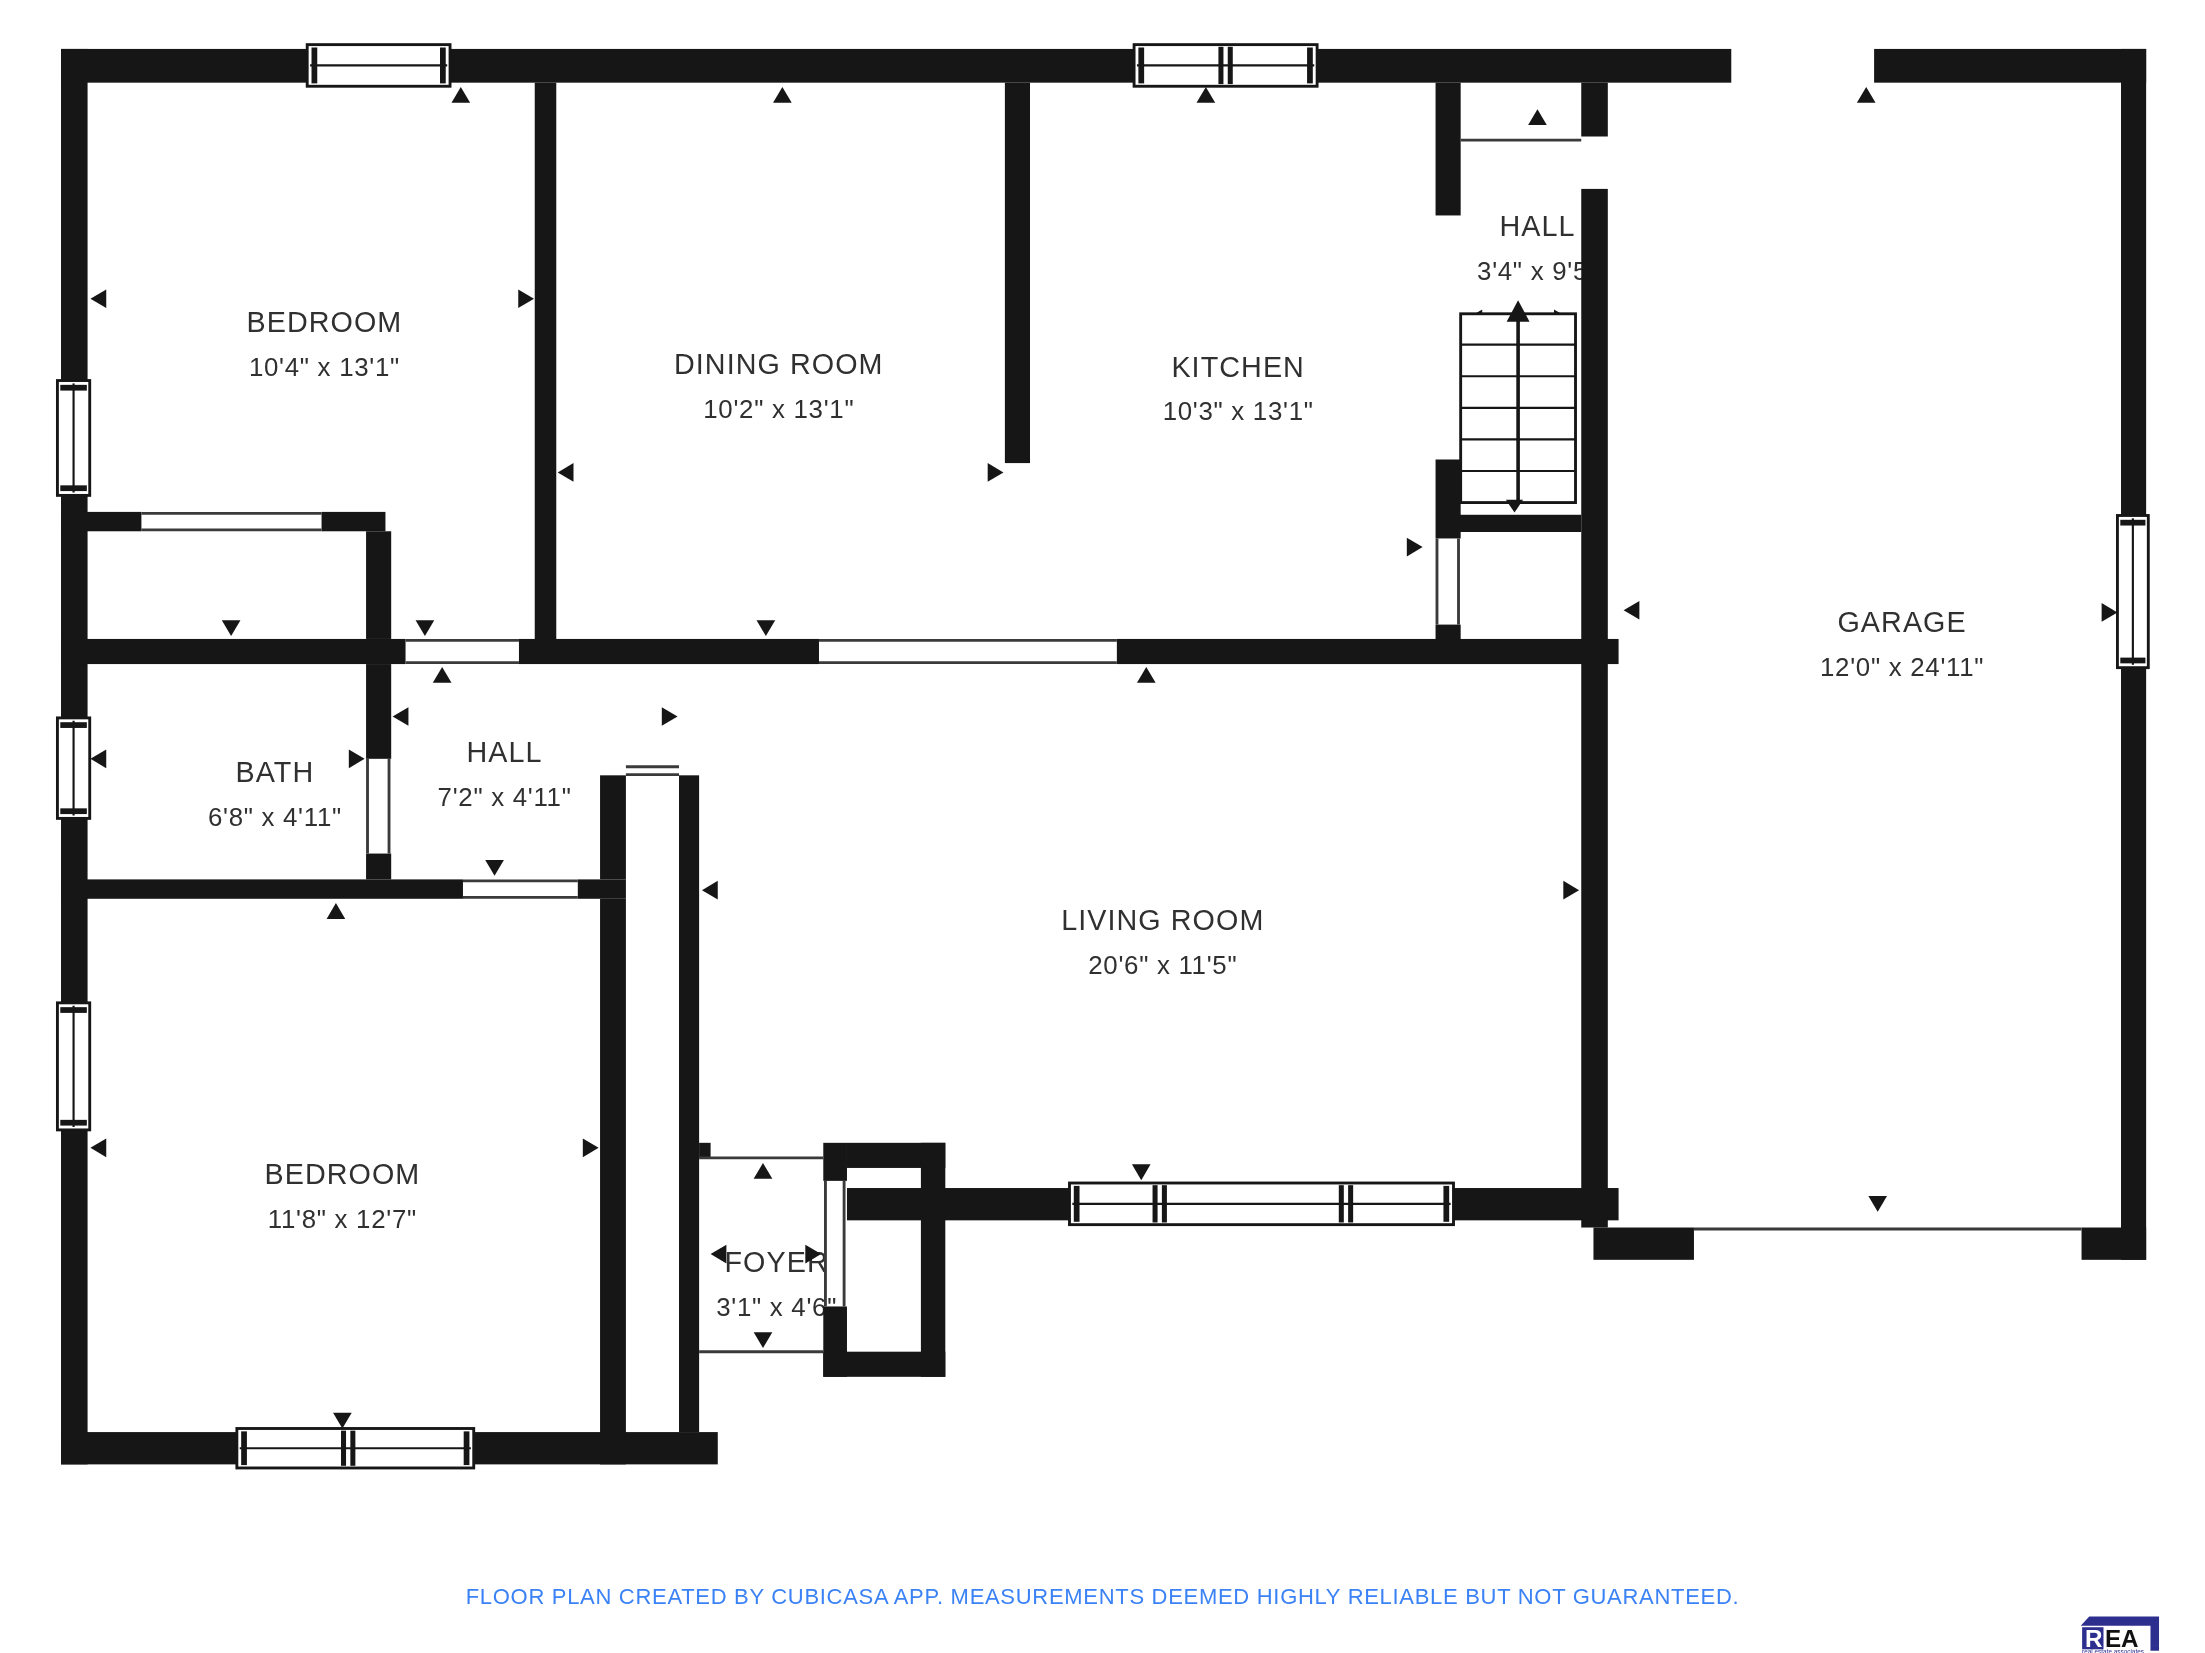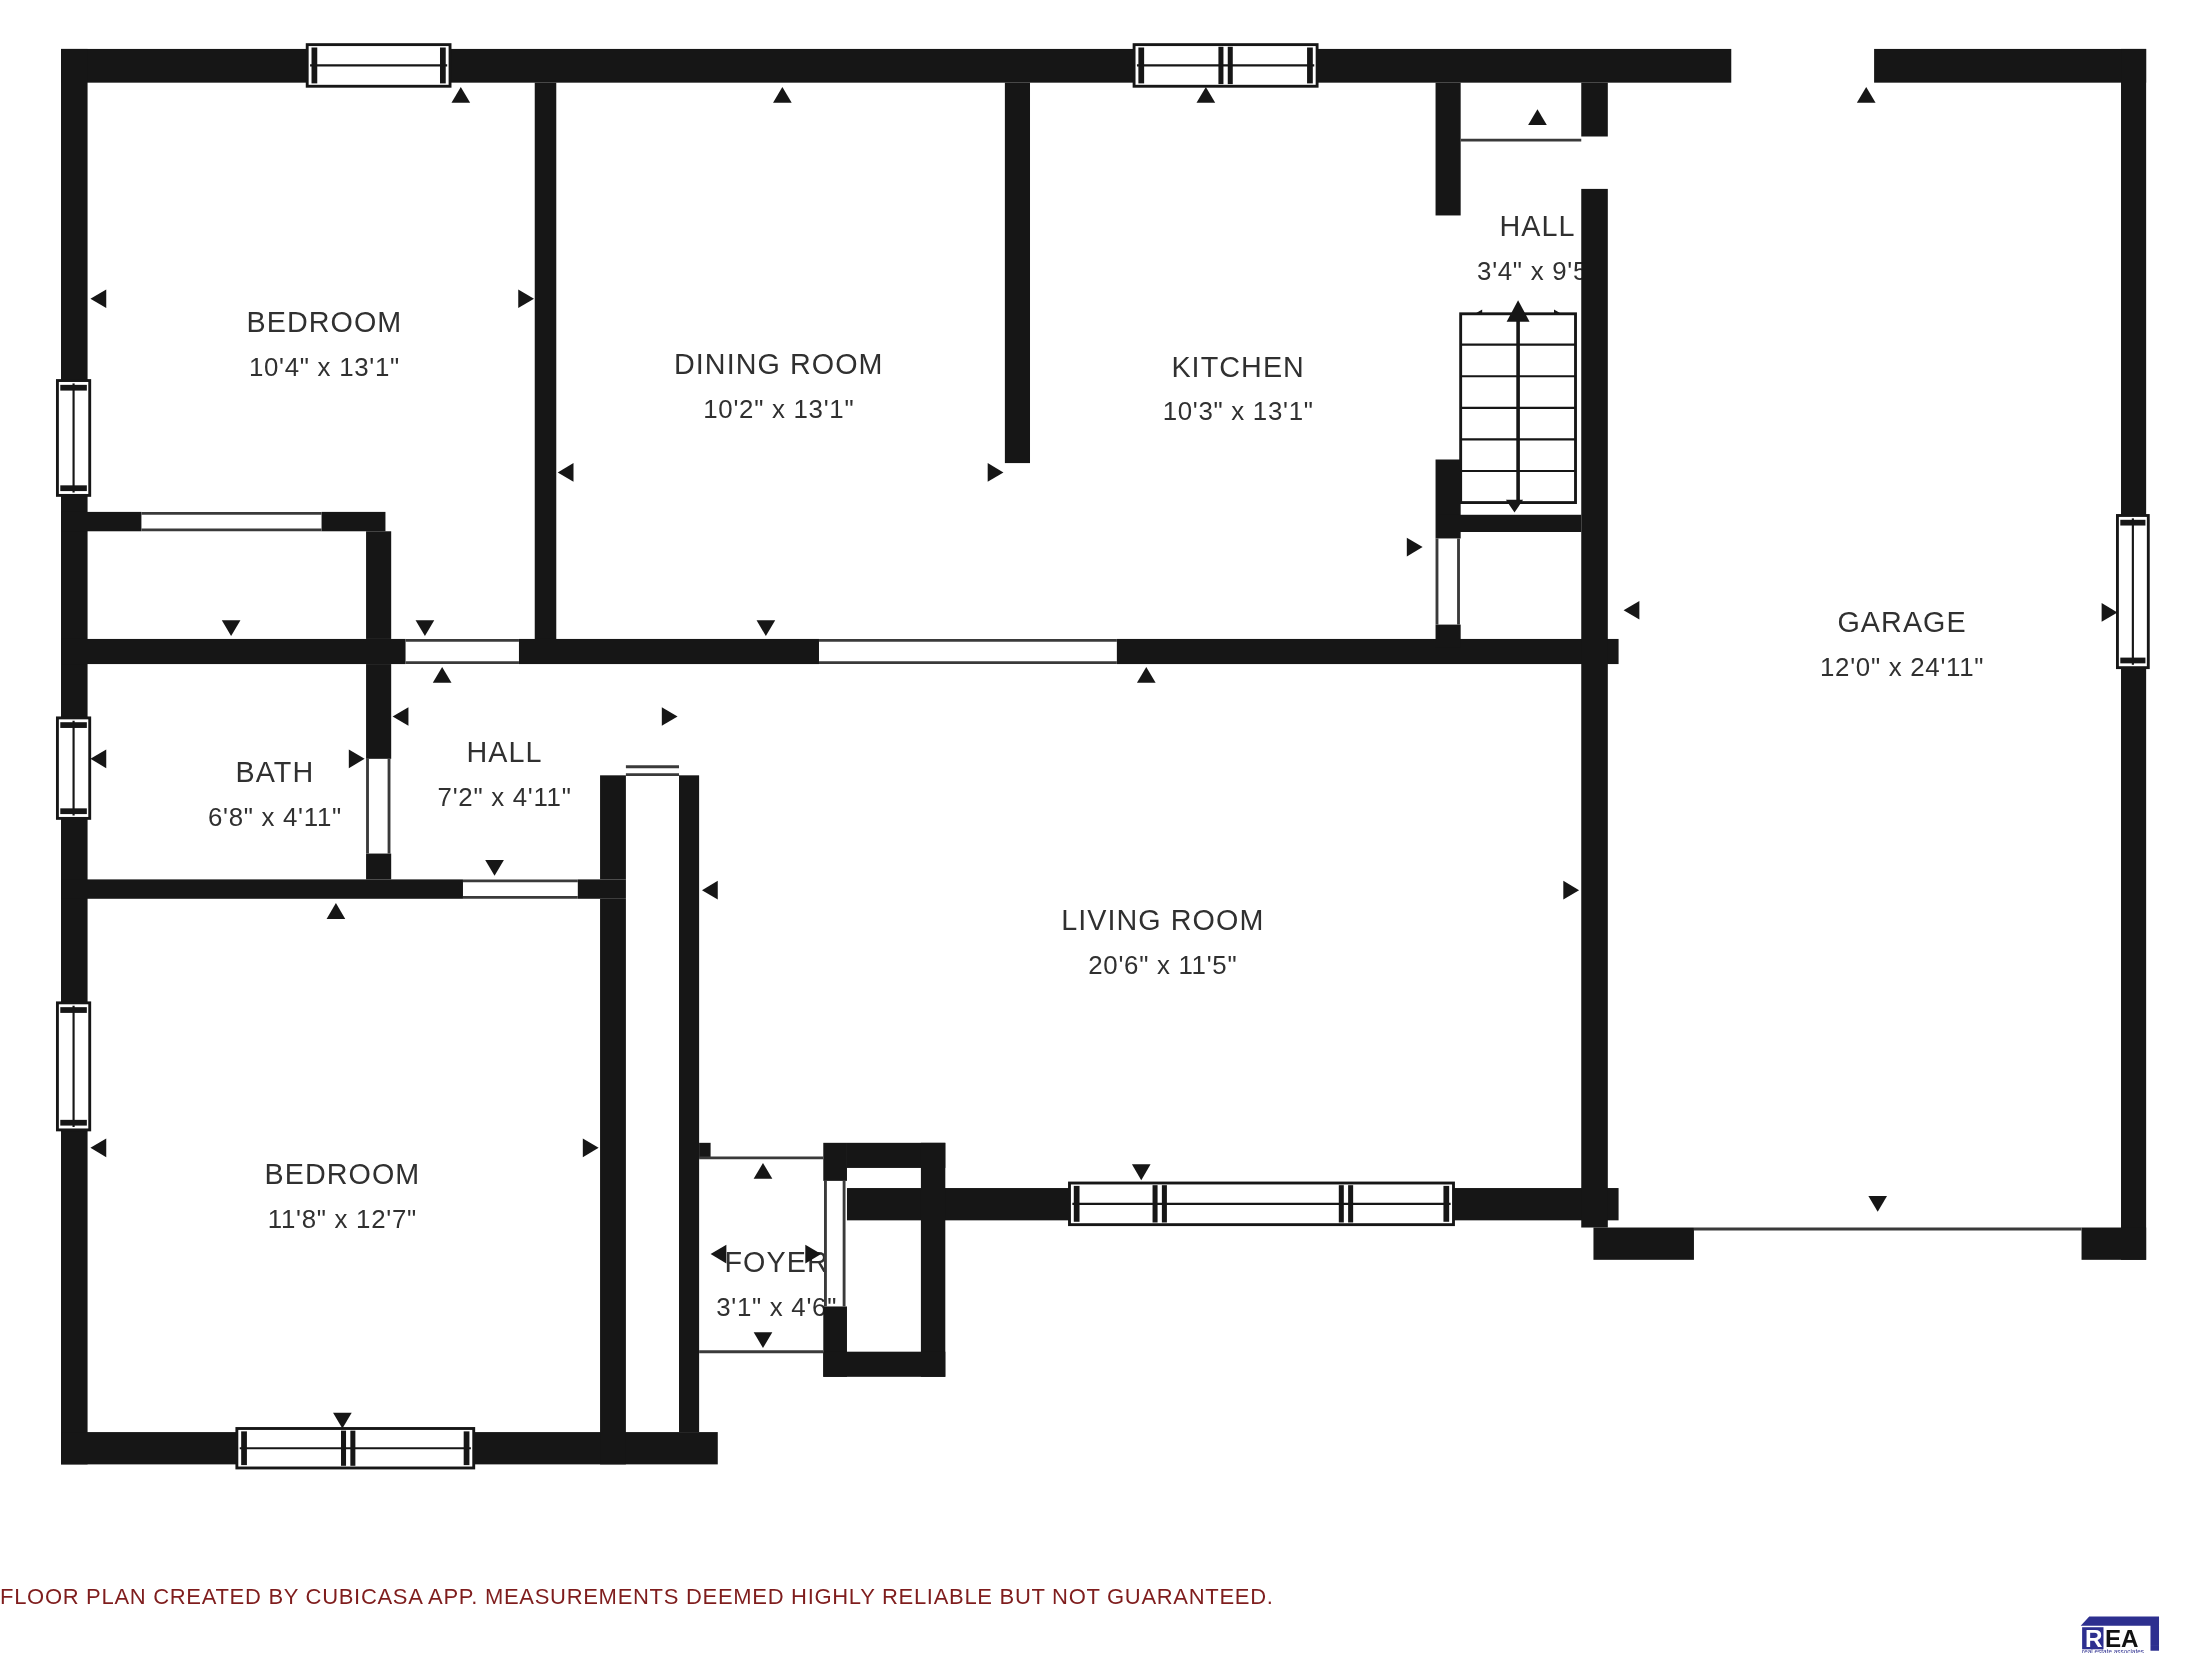--- a/index.html
+++ b/index.html
@@ -1,20 +1,20 @@
 <!DOCTYPE html>
 <html style="font-size:11.5px"><head>
 <meta charset="utf-8">
 <style>
   html,body{margin:0;padding:0;background:#ffffff;}
   body{width:2205px;height:1654px;position:relative;font-family:"Liberation Sans",sans-serif;}
   #stage{position:absolute;left:0;top:0;width:2205px;height:1654px;}
   #plan-svg{position:absolute;left:0;top:0;}
-  #footer-note{position:absolute;left:0;top:1584px;width:2205px;text-align:left;
-    font-size:22px;letter-spacing:0.7px;color:#7f1d1d;font-family:"Liberation Sans",sans-serif;}
+  #footer-note{position:absolute;left:0;top:1584px;width:2205px;text-align:center;
+    font-size:22px;letter-spacing:0.7px;color:#3b82f6;font-family:"Liberation Sans",sans-serif;}
   #rea-logo{position:absolute;left:2079px;top:1608px;width:86px;height:46px;}
   .lg-main{font-family:"Liberation Sans",sans-serif;font-weight:600;}
   .lg-sub{font-family:"Liberation Sans",sans-serif;}
 </style>
 </head>
 <body>
 
 <div id="stage">
 
   <svg id="plan-svg" width="2205" height="1654" viewBox="0 0 3072 2304" xmlns="http://www.w3.org/2000/svg">

